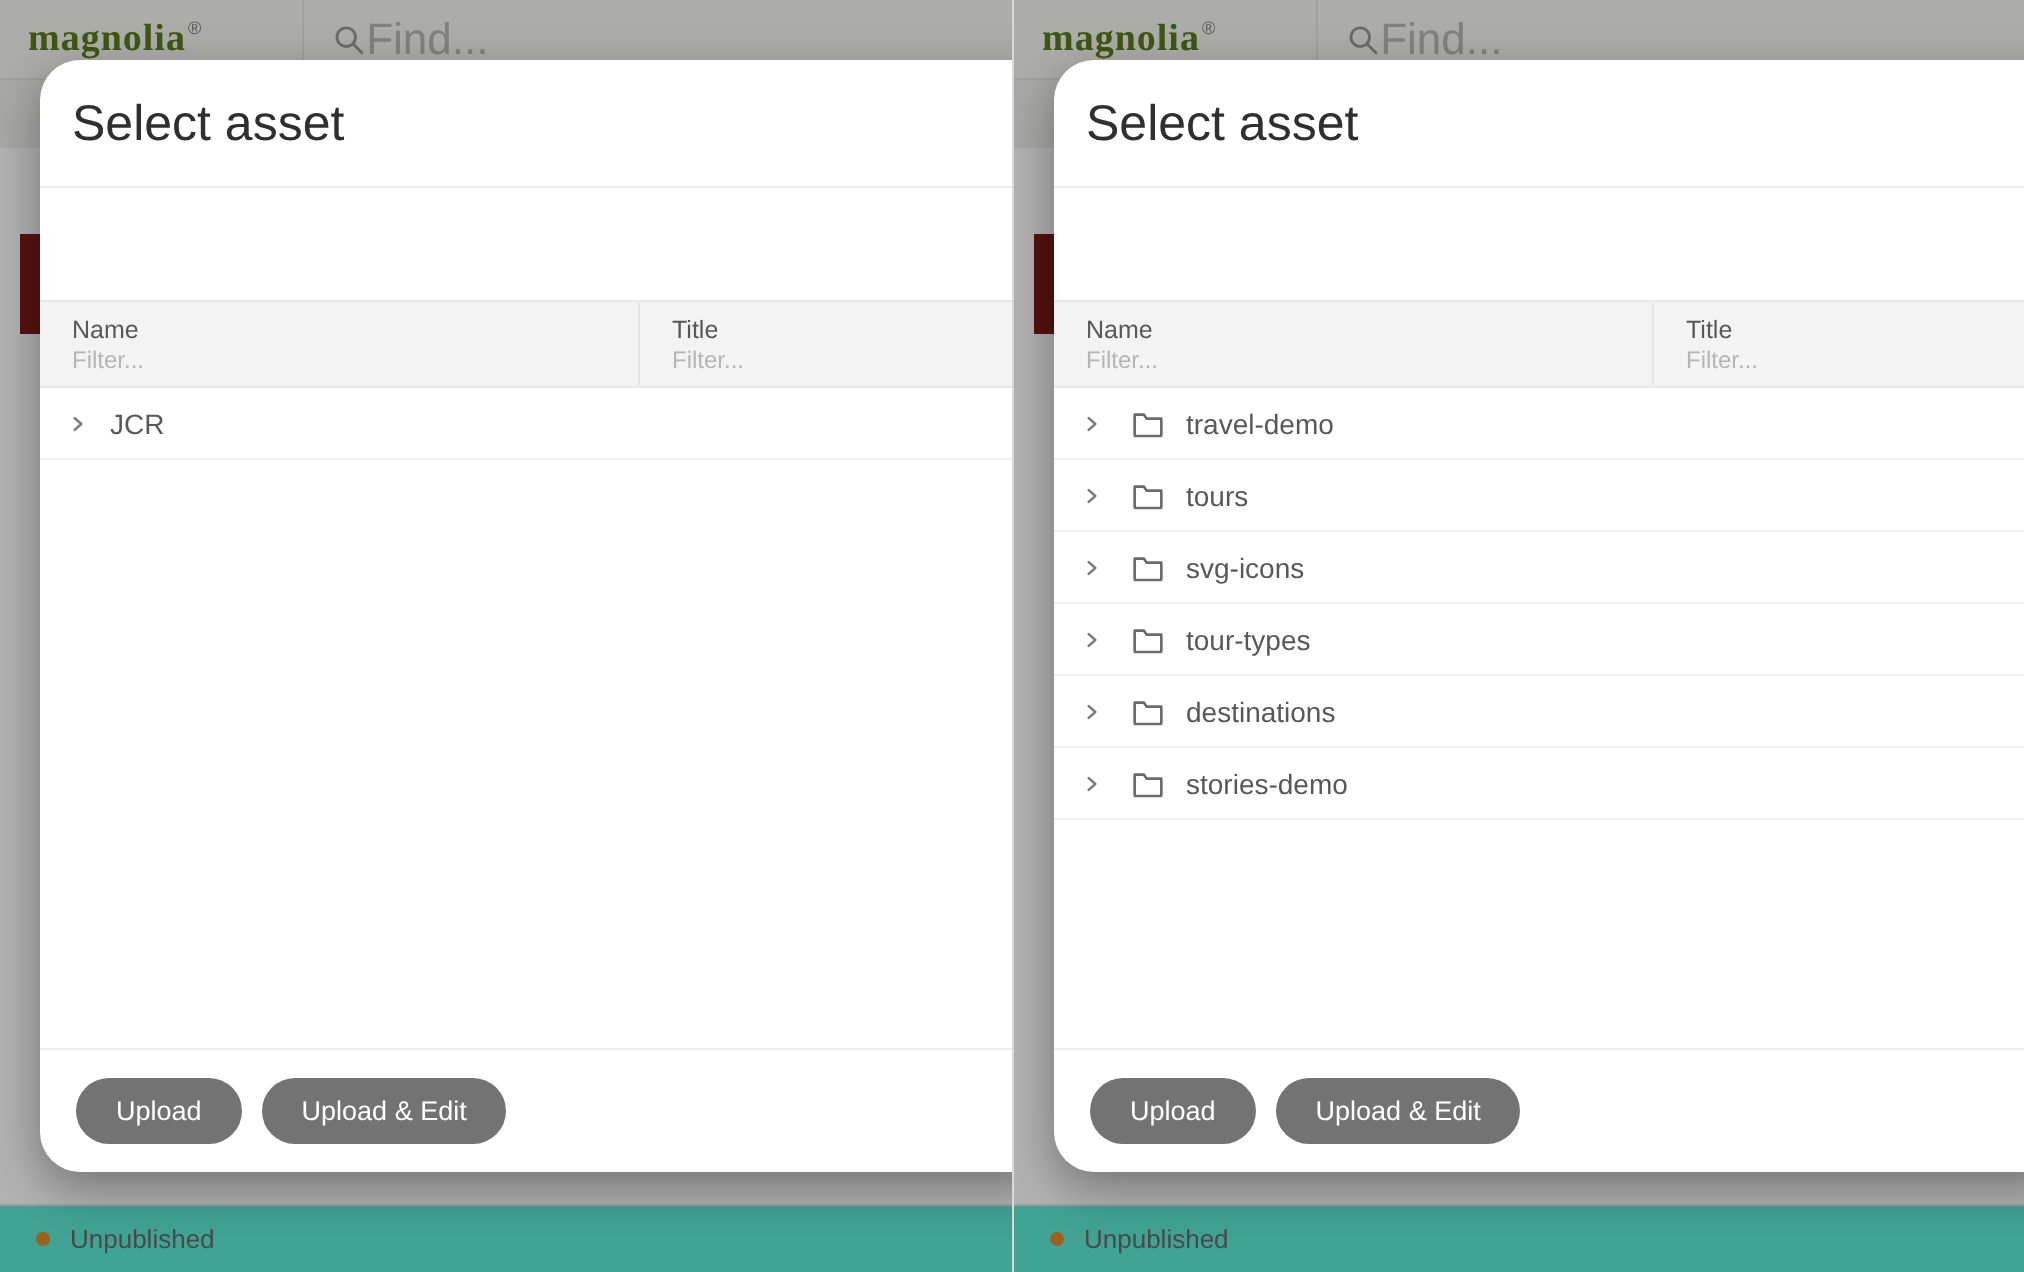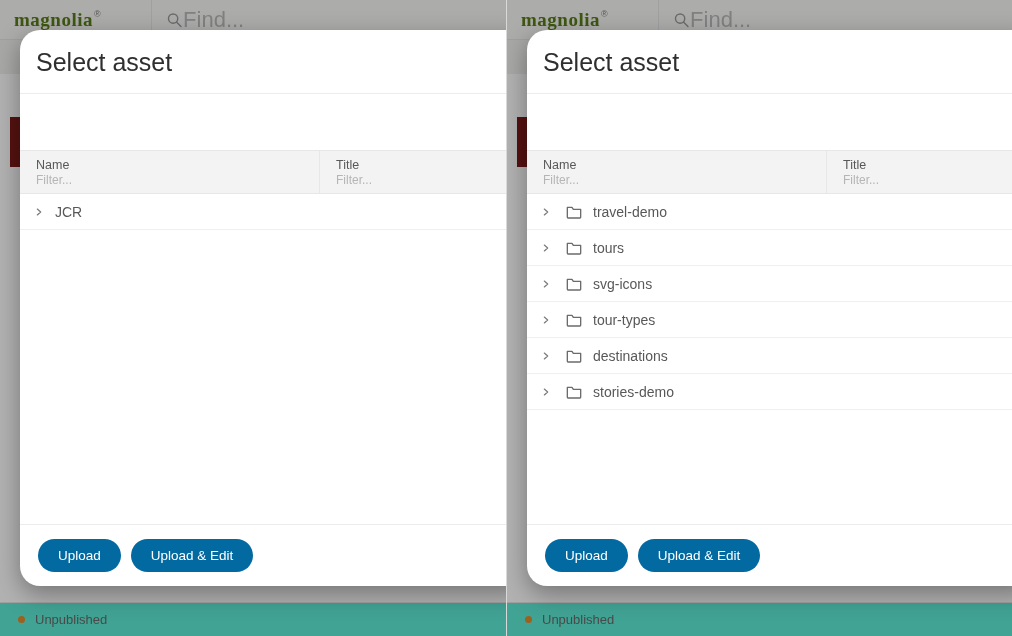--- a/index.html
+++ b/index.html
@@ -192,21 +192,21 @@
 
   .dialog-footer {
     height: 62px;
     display: flex;
     align-items: center;
     gap: 10px;
     padding-left: 18px;
     border-top: 1px solid #ececec;
   }
   .btn {
-    background: #0369a1;
+    background: #737373;
     color: #ffffff;
     border: none;
     border-radius: 18px;
     height: 33px;
     padding: 0 20px;
     font-size: 13.5px;
     cursor: pointer;
   }
 </style>
 </head>

